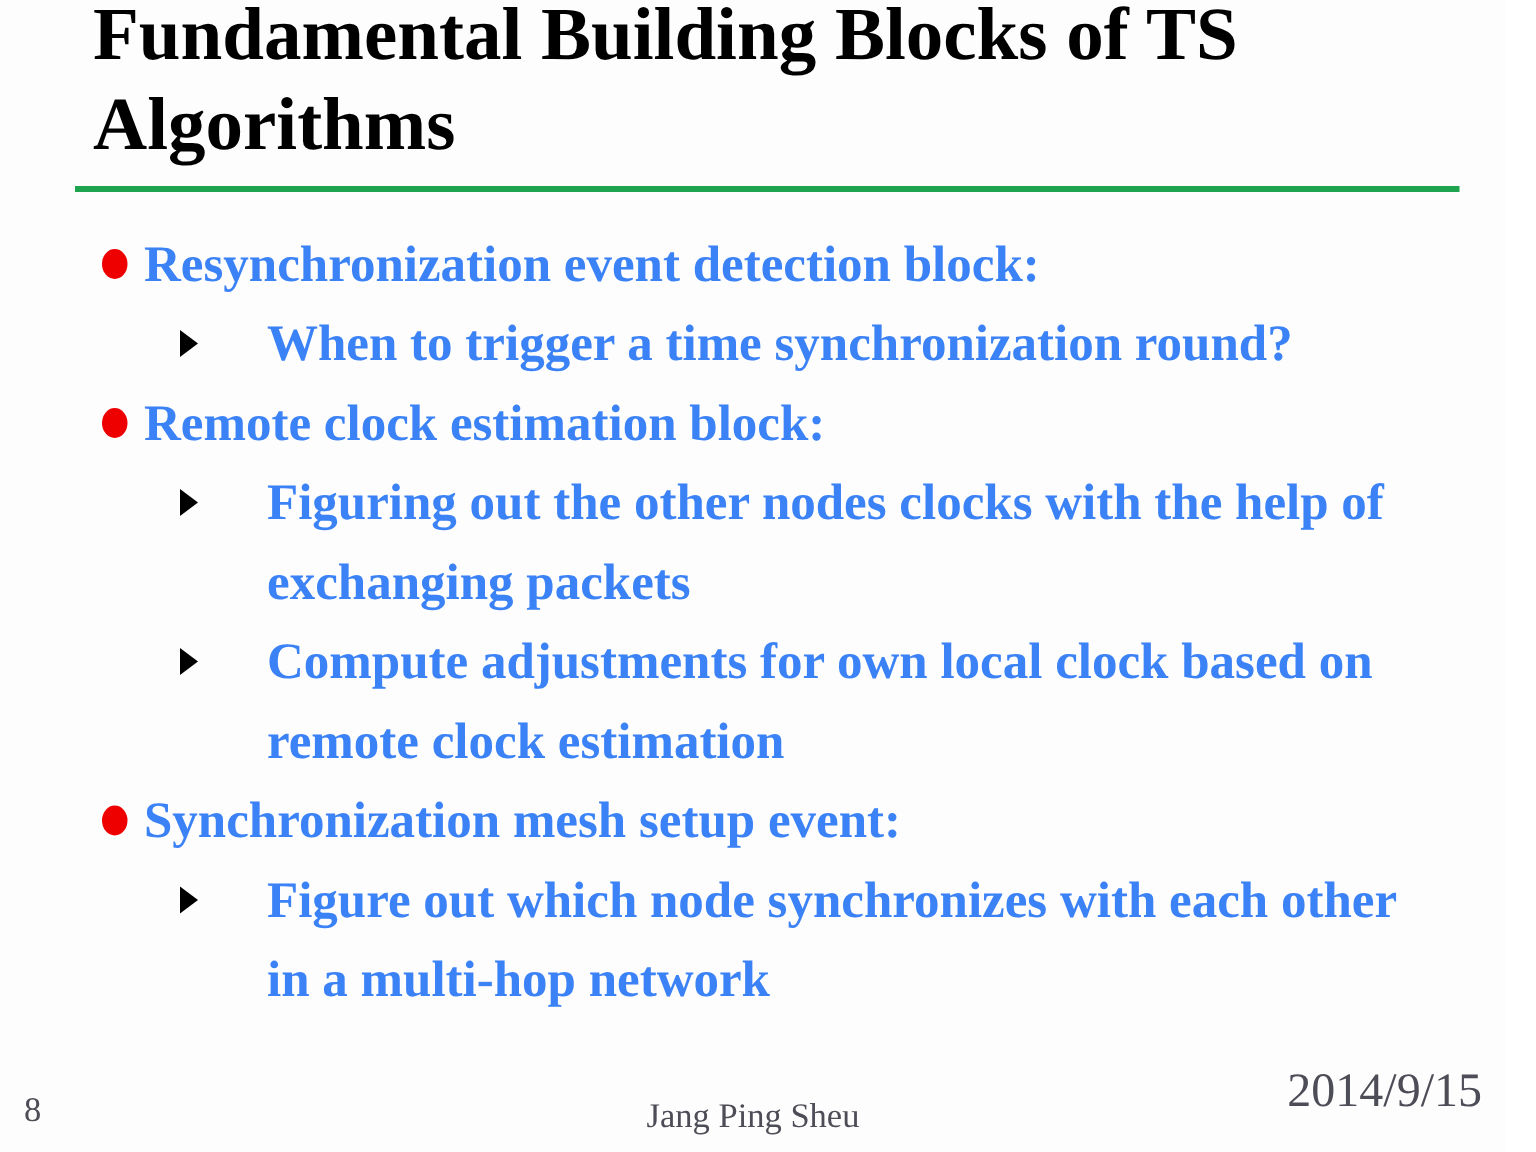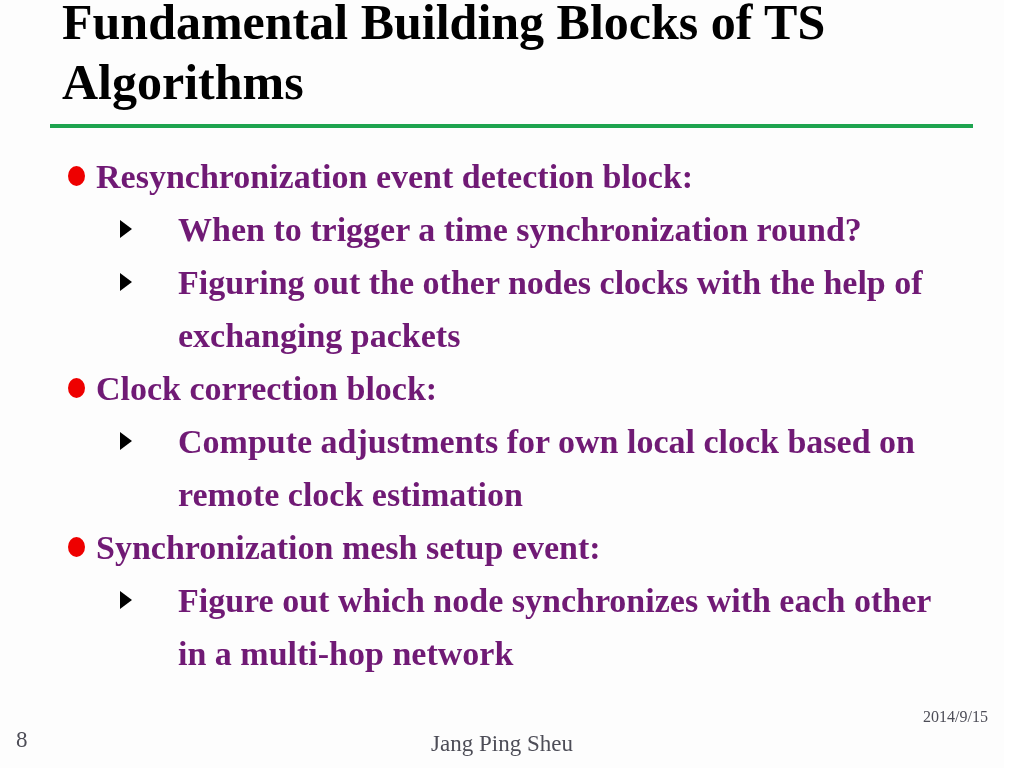--- a/index.html
+++ b/index.html
@@ -8,37 +8,37 @@
   .slide { position:relative; width:1004px; height:768px; background:#fdfdfd; }
 
   .title { position:absolute; left:62px; top:-8px; width:920px;
            font-size:50px; font-weight:bold; line-height:60px; color:#000;
            letter-spacing:0px; }
 
   .divider { position:absolute; left:50px; top:124px; width:923px; height:4px;
              background:#1ea44f; }
 
   .body { position:absolute; left:66px; top:150px; right:44px;
-          font-size:34px; font-weight:bold; color:#701a75; line-height:53px; }
+          font-size:34px; font-weight:bold; color:#3b82f6; line-height:53px; }
 
   .main-bullet { display:flex; align-items:flex-start; }
   .dot { flex:none; width:17px; height:20px; border-radius:50%;
          background:#ee0000; margin:16px 11px 0 2px; }
 
   .sub-bullet { display:flex; align-items:flex-start; padding-left:54px;gap:35px; }
   .tri { flex:none; width:0; height:0;
          border-left:12px solid #000;
          border-top:9px solid transparent;
          border-bottom:9px solid transparent;
          margin:17px 11px 0 0; }
 
   .footer-text { position:absolute; color:#4d4d57; }
   .page-number { left:16px; top:727px; font-size:23px; }
   .author { left:0; right:0; top:731px; text-align:center; font-size:23px; }
-  .date { right:16px; top:708px; font-size:16px; }
+  .date { right:16px; top:708px; font-size:32px; }
 </style>
 </head>
 <body>
 
 <div class="slide">
 
   <div class="title">
     <div>Fundamental Building Blocks of TS</div>
     <div>Algorithms</div>
   </div>
@@ -49,29 +49,29 @@
 
     <div class="main-bullet">
       <span class="dot"></span>
       <span>Resynchronization event detection block:</span>
     </div>
     <div class="sub-bullet">
       <span class="tri"></span>
       <span>When to trigger a time synchronization round?</span>
     </div>
 
+    <div class="main-bullet">
+      <span class="dot"></span>
+      <span>Remote clock estimation block:</span>
+    </div>
     <div class="sub-bullet">
       <span class="tri"></span>
       <span>Figuring out the other nodes clocks with the help of exchanging packets</span>
     </div>
 
-    <div class="main-bullet">
-      <span class="dot"></span>
-      <span>Clock correction block:</span>
-    </div>
     <div class="sub-bullet">
       <span class="tri"></span>
       <span>Compute adjustments for own local clock based on remote clock estimation</span>
     </div>
 
     <div class="main-bullet">
       <span class="dot"></span>
       <span>Synchronization mesh setup event:</span>
     </div>
     <div class="sub-bullet">

